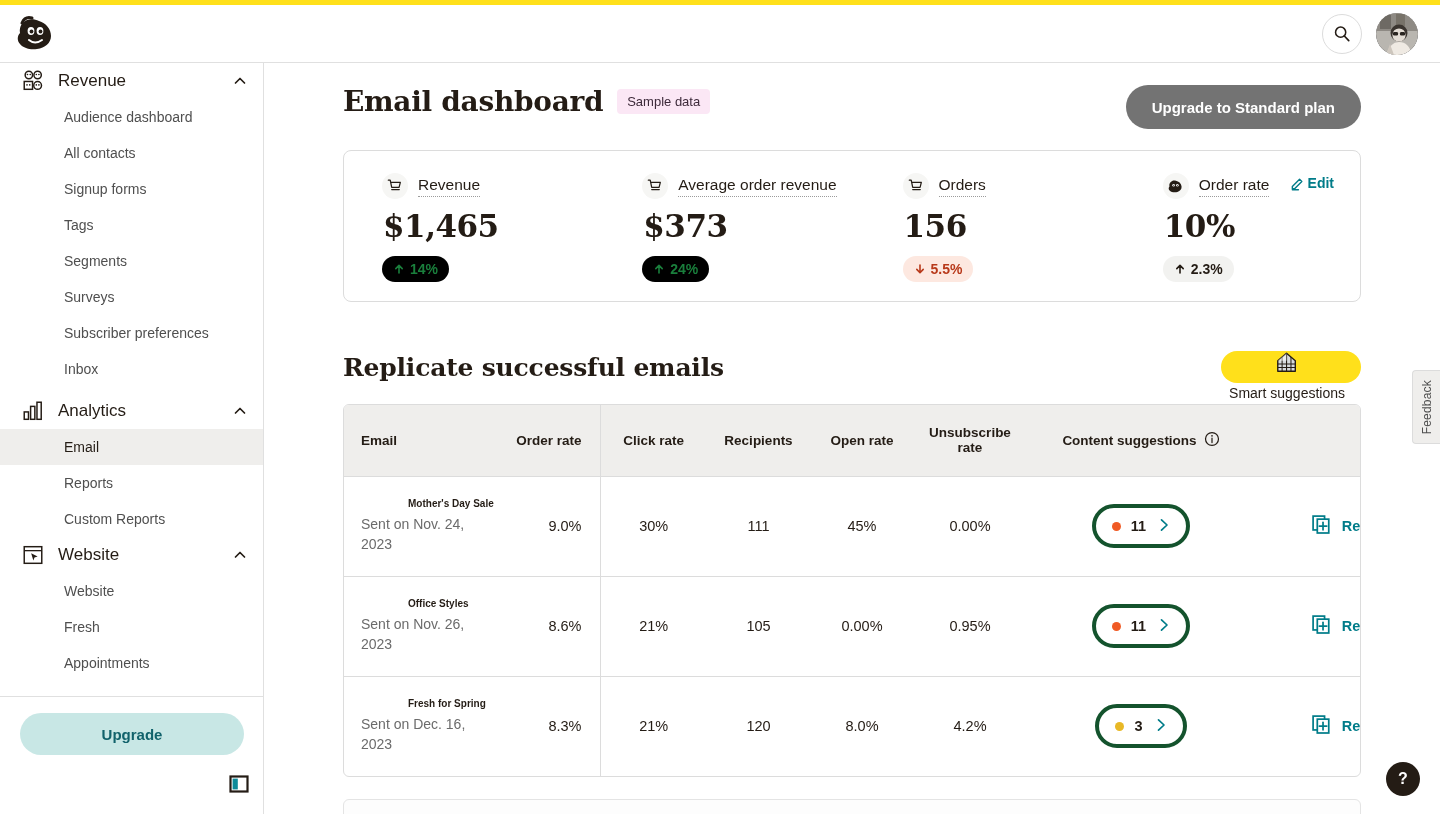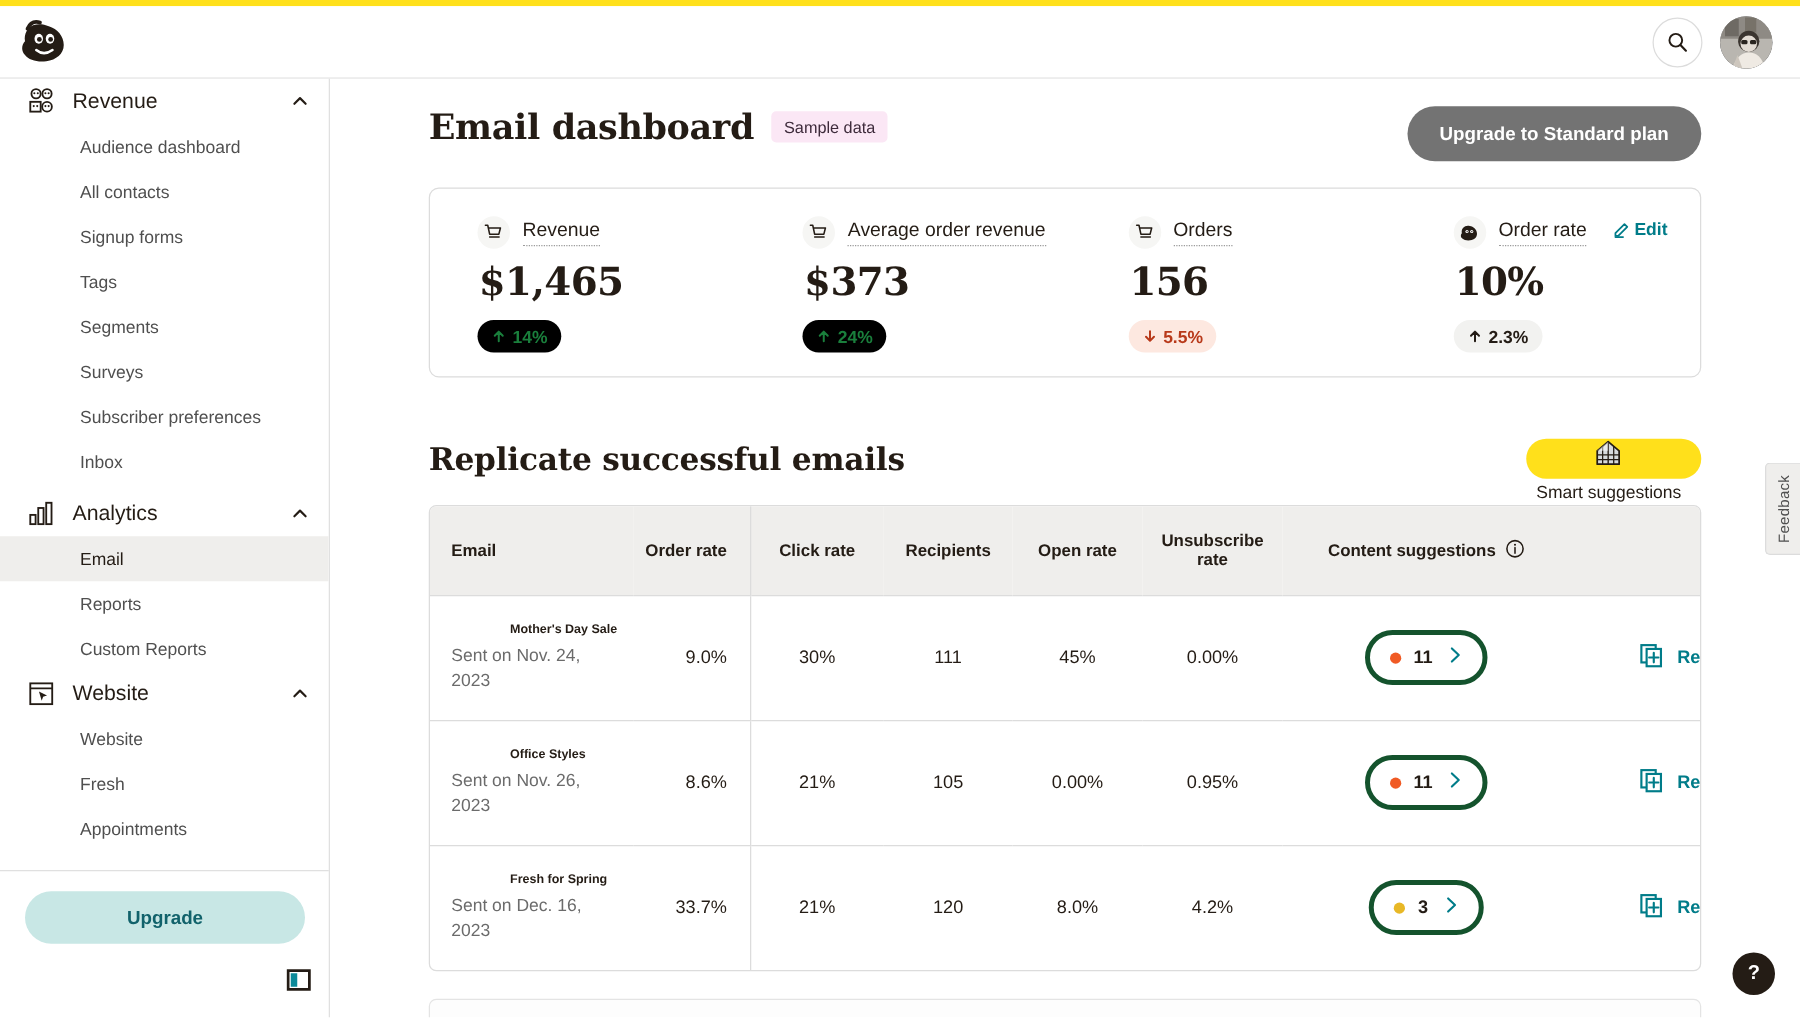--- a/index.html
+++ b/index.html
@@ -590,21 +590,21 @@
               <span>Replicate</span>
             </button>
           </td>
         </tr>
 
         <tr>
           <td class="c-email">
             <div class="em-name">Fresh for Spring</div>
             <div class="em-sent">Sent on Dec. 16, 2023</div>
           </td>
-          <td class="c-order">33.7%</td>
+          <td class="c-order">8.3%</td>
           <td>21%</td>
           <td>120</td>
           <td>8.0%</td>
           <td>4.2%</td>
           <td>
             <span class="sugg-pill">
               <span class="dot" style="background:#e8b826"></span>
               <span class="sugg-count">3</span>
               <span>
                 <svg viewBox="0 0 16 16" width="16" height="16">

